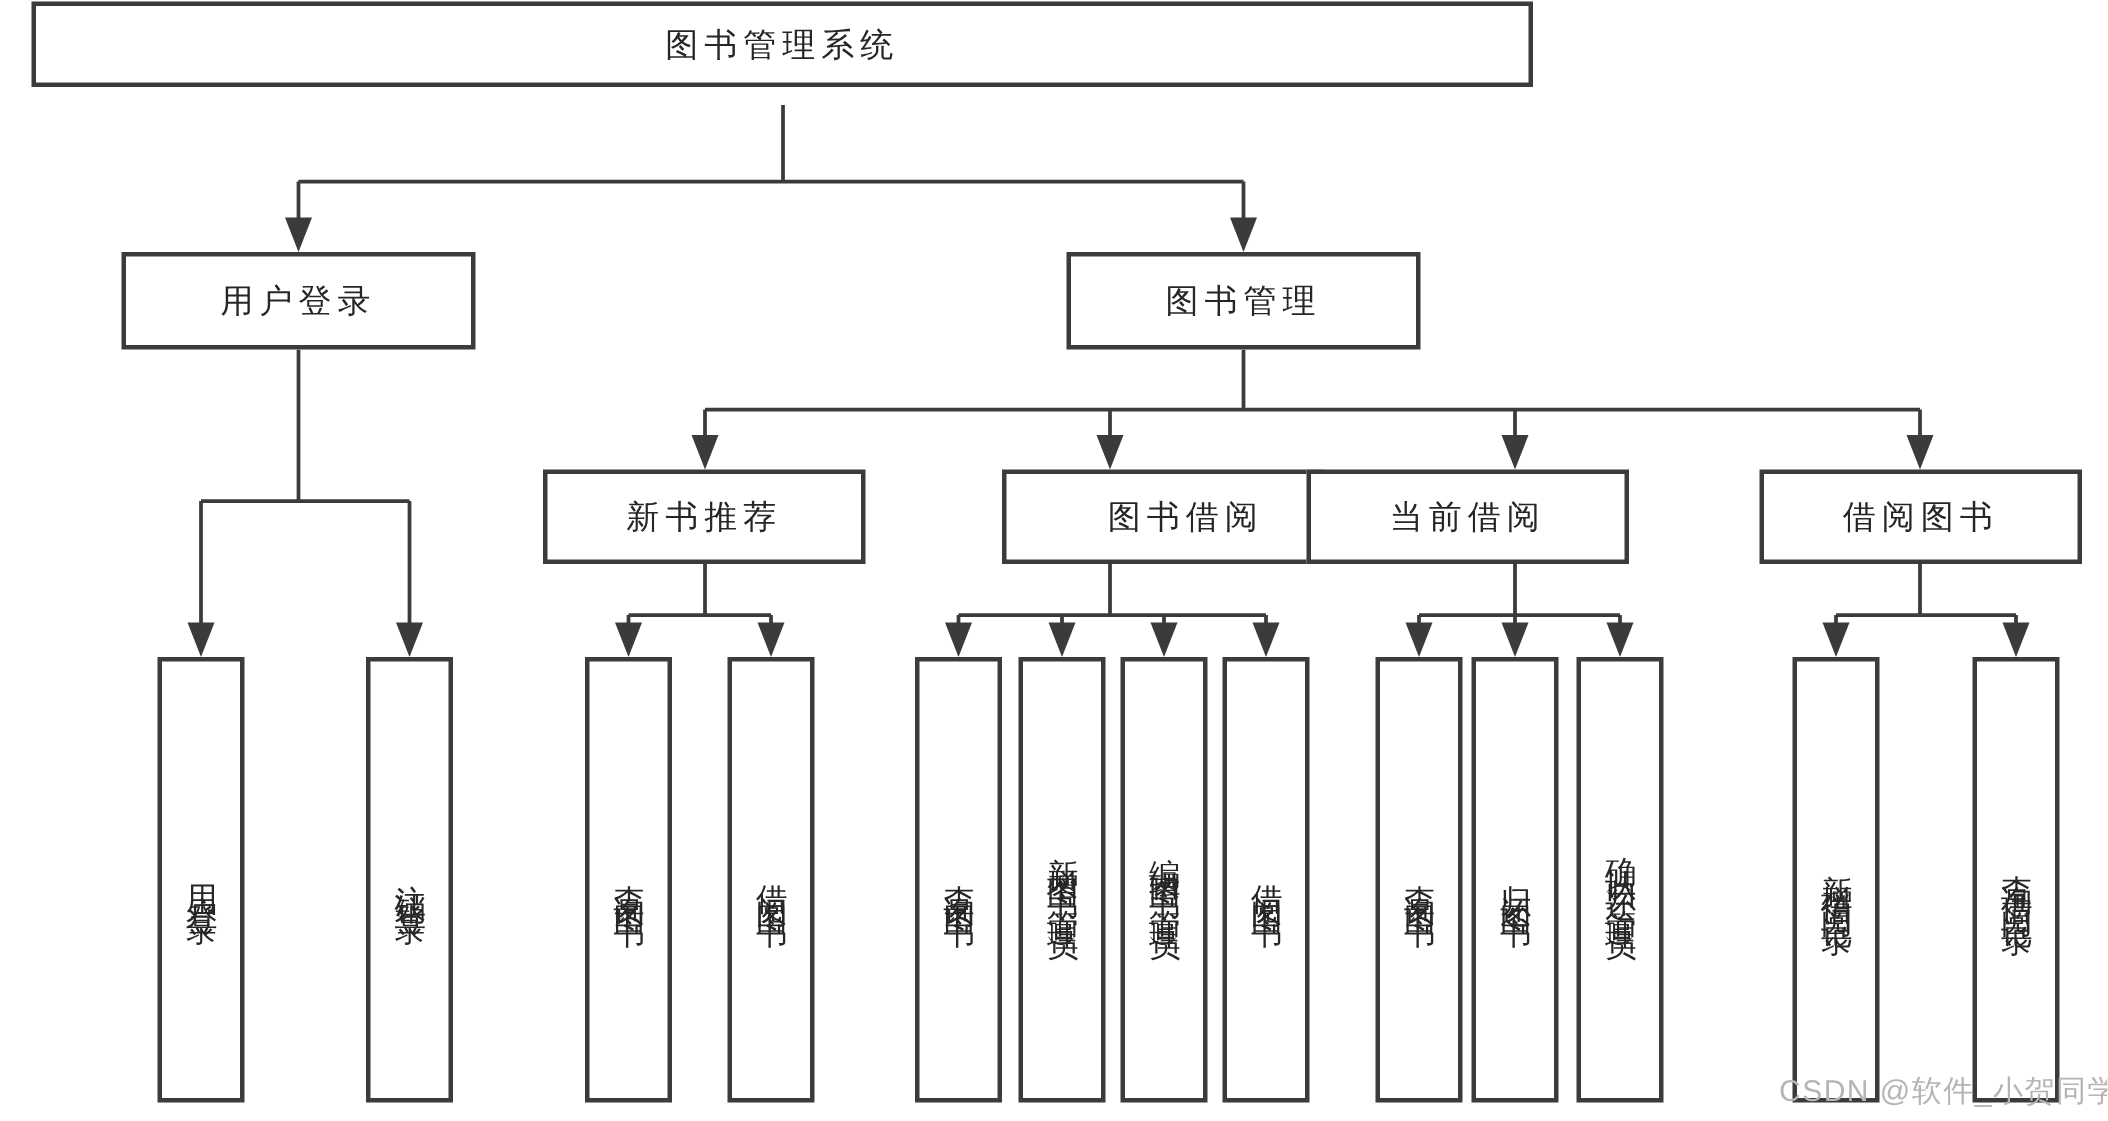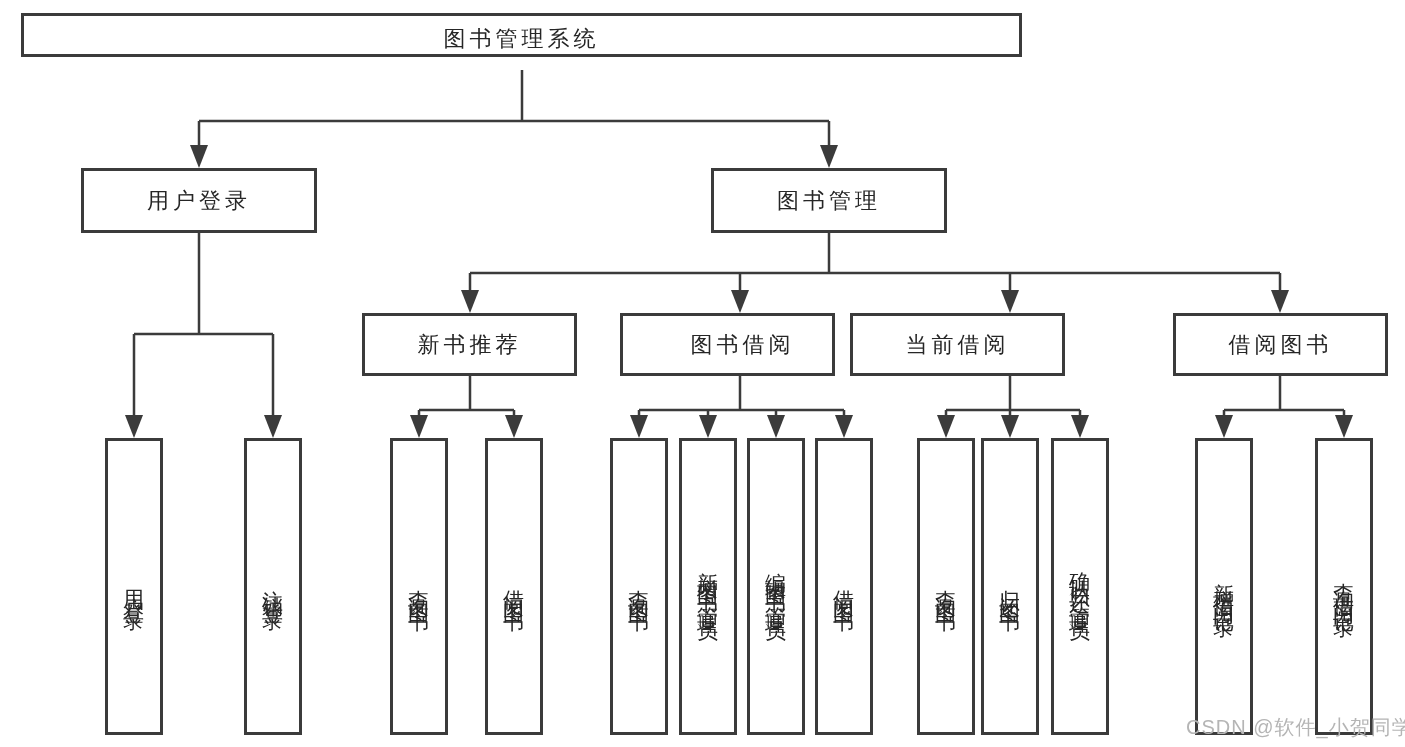--- a/index.html
+++ b/index.html
@@ -14,25 +14,25 @@
   }
   #connectors{position:absolute;left:0;top:0;width:1405px;height:747px;}
   #connectors .stroke{stroke:var(--line);stroke-width:2.5;fill:none;}
   #connectors .fill{fill:var(--line);}
   .box{
     position:absolute;box-sizing:border-box;background:var(--background);
     border:3px solid var(--box-border);
     display:flex;align-items:center;justify-content:center;
   }
   .hlbl{font-size:22px;letter-spacing:4px;white-space:nowrap;}
-  .root{left:21px;top:13px;width:1001px;height:44px;align-items:flex-end;}
+  .root{left:21px;top:1px;width:1001px;height:57px;}
   .l2{top:168px;width:236px;height:65px;}
   .l2-a{left:81px;} .l2-b{left:711px;}
   .l3{top:313px;width:215px;height:63px;}
-  .l3-a{left:362px;} .l3-b{left:620px;padding-left:30px;} .l3-c{left:850px;} .l3-d{left:1173px;}
+  .l3-a{left:362px;} .l3-b{left:668px;padding-left:30px;} .l3-c{left:871px;} .l3-d{left:1173px;}
   .leaf{top:438px;width:58px;height:297px;}
   .leaf-1{left:105px;}  .leaf-2{left:244px;}
   .leaf-3{left:390px;}  .leaf-4{left:485px;}
   .leaf-5{left:610px;}  .leaf-6{left:679px;}
   .leaf-7{left:747px;}  .leaf-8{left:815px;}
   .leaf-9{left:917px;}  .leaf-10{left:981px;}
   .leaf-11{left:1051px;}.leaf-12{left:1195px;}
   .leaf-13{left:1315px;}
   .vtext{
     writing-mode:vertical-rl;text-orientation:upright;

